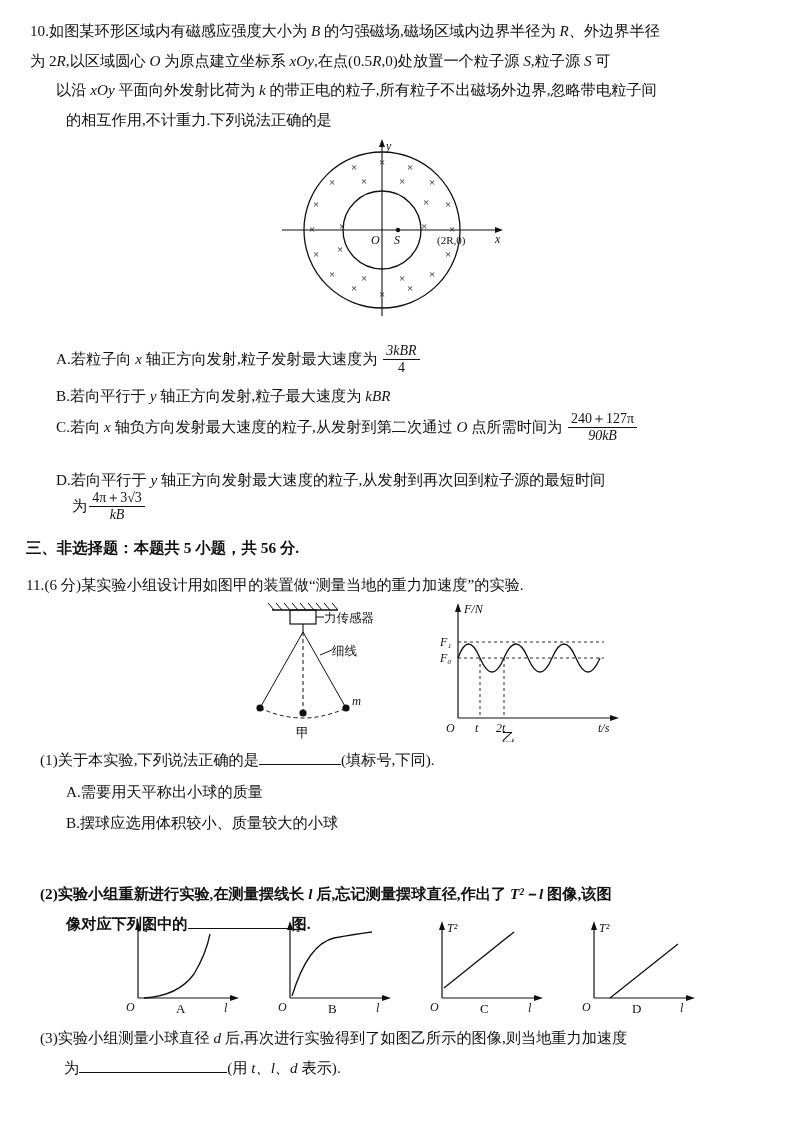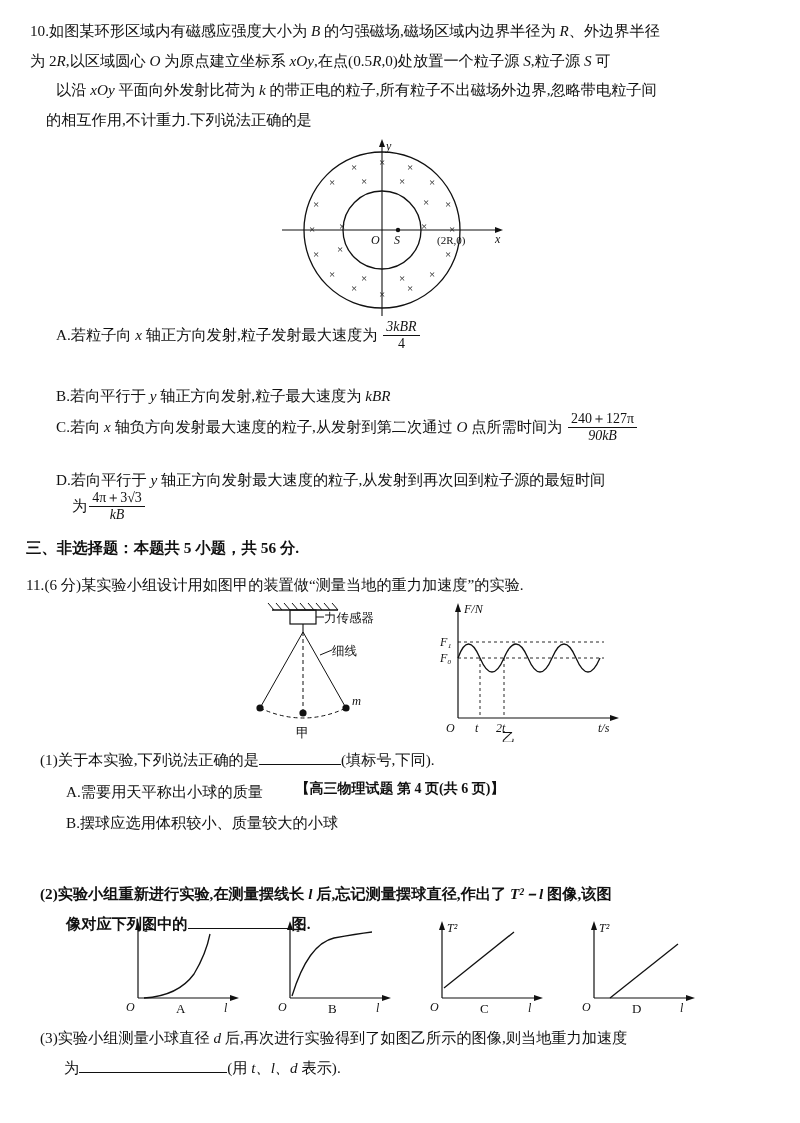--- a/index.html
+++ b/index.html
@@ -53,21 +53,21 @@
   <div class="q-block" style="left:30px; top:16px; width:740px;">
     <div style="text-indent:0;">
       <span>10.</span><span>如图某环形区域内有磁感应强度大小为 </span><span class="it">B</span><span> 的匀强磁场,磁场区域内边界半径为 </span><span class="it">R</span><span>、外边界半径</span>
     </div>
     <div style="">
       <span>为 2</span><span class="it">R</span><span>,以区域圆心 </span><span class="it">O</span><span> 为原点建立坐标系 </span><span class="it">xOy</span><span>,在点(0.5</span><span class="it">R</span><span>,0)处放置一个粒子源 </span><span class="it">S</span><span>,粒子源 </span><span class="it">S</span><span> 可</span>
     </div>
     <div style="margin-left:26px;">
       <span>以沿 </span><span class="it">xOy</span><span> 平面向外发射比荷为 </span><span class="it">k</span><span> 的带正电的粒子,所有粒子不出磁场外边界,忽略带电粒子间</span>
     </div>
-    <div style="margin-left:16px;">
+    <div style="margin-left:36px;">
       <span>的相互作用,不计重力.下列说法正确的是</span>
     </div>
   </div>
 
   <div class="fig" style="left:252px; top:138px;">
     <svg width="320" height="180" viewBox="0 0 320 180">
 
       <circle cx="130" cy="92" r="78" fill="none" stroke="#111" stroke-width="1.3"></circle>
 
       <circle cx="130" cy="92" r="39" fill="none" stroke="#111" stroke-width="1.3"></circle>
@@ -106,21 +106,21 @@
         <text x="112" y="144">×</text>
         <text x="150" y="144">×</text>
         <text x="90" y="92">×</text>
         <text x="172" y="92">×</text>
         <text x="88" y="115">×</text>
         <text x="174" y="68">×</text>
       </g>
     </svg>
   </div>
 
-  <div class="opt" style="left:56px; top:320px; width:700px;">
+  <div class="opt" style="left:56px; top:344px; width:700px;">
     <span>A.</span><span>若粒子向 </span><span class="it">x</span><span> 轴正方向发射,粒子发射最大速度为 </span><span class="frac"><span class="num it">3kBR</span><span class="den">4</span></span>
   </div>
 
   <div class="opt" style="left:56px; top:381px; width:700px;">
     <span>B.</span><span>若向平行于 </span><span class="it">y</span><span> 轴正方向发射,粒子最大速度为 </span><span class="it">kBR</span>
   </div>
 
   <div class="opt" style="left:56px; top:412px; width:710px;">
     <span>C.</span><span>若向 </span><span class="it">x</span><span> 轴负方向发射最大速度的粒子,从发射到第二次通过 </span><span class="it">O</span><span> 点所需时间为 </span><span class="frac"><span class="num">240＋127π</span><span class="den it">90kB</span></span>
   </div>
@@ -276,15 +276,14 @@
 
   <div class="q-block" style="left:40px; top:1023px; width:730px;">
     <div>
       <span>(3)</span><span>实验小组测量小球直径 </span><span class="it">d</span><span> 后,再次进行实验得到了如图乙所示的图像,则当地重力加速度</span>
     </div>
     <div style="margin-left:24px;">
       <span>为</span><span class="blank" style="width:148px;"></span><span>(用 </span><span class="it">t、l、d</span><span> 表示).</span>
     </div>
   </div>
 
-  <div class="footer">【高三物理试题  第 4 页(共 6 页)】</div>
 
 </div>
 
 </body></html>

